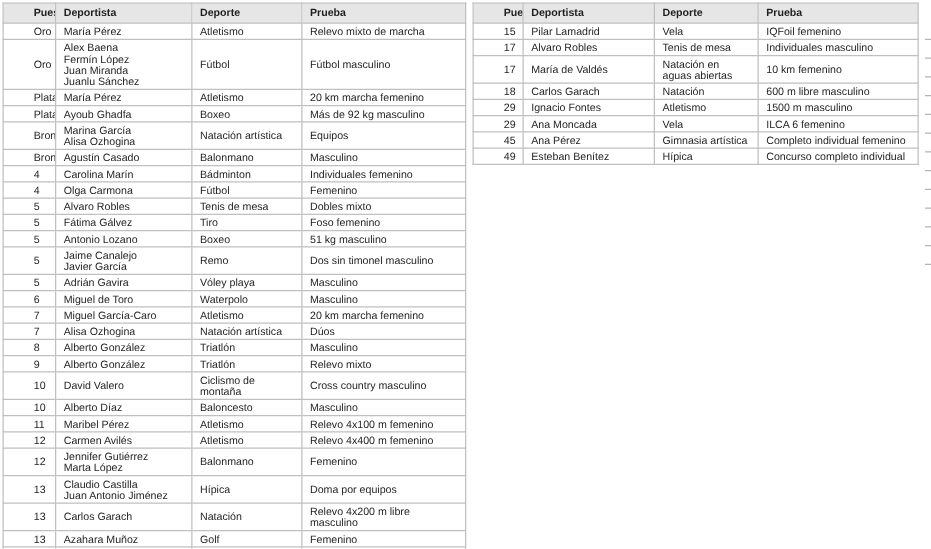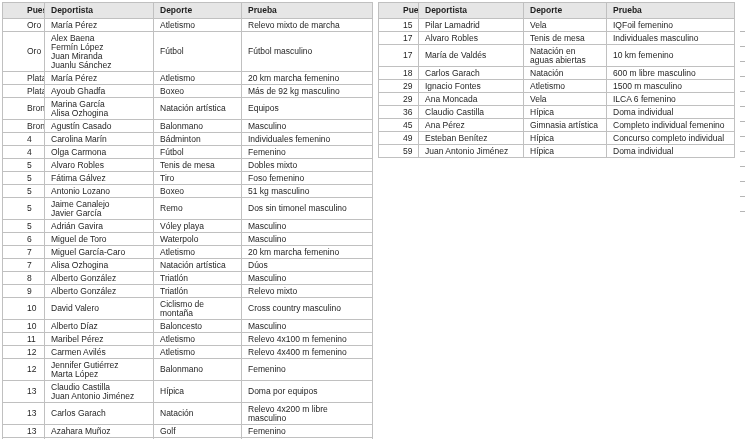--- a/index.html
+++ b/index.html
@@ -286,42 +286,30 @@
         <td>Atletismo</td>
         <td>1500 m masculino</td>
       </tr>
       <tr>
         <td>29</td>
         <td>Ana Moncada</td>
         <td>Vela</td>
         <td>ILCA 6 femenino</td>
       </tr>
       <tr>
-        <td>36</td>
-        <td>Claudio Castilla</td>
-        <td>Hípica</td>
-        <td>Doma individual</td>
-      </tr>
-      <tr>
         <td>45</td>
         <td>Ana Pérez</td>
         <td>Gimnasia artística</td>
         <td>Completo individual femenino</td>
       </tr>
       <tr>
         <td>49</td>
         <td>Esteban Benítez</td>
         <td>Hípica</td>
         <td>Concurso completo individual</td>
-      </tr>
-      <tr>
-        <td>59</td>
-        <td>Juan Antonio Jiménez</td>
-        <td>Hípica</td>
-        <td>Doma individual</td>
       </tr>
     </tbody>
 </table>
 
 <div id="edge-dashes">
     <div class="edge-dash" style="top: 31px;"></div>
     <div class="edge-dash" style="top: 46px;"></div>
     <div class="edge-dash" style="top: 61px;"></div>
     <div class="edge-dash" style="top: 76px;"></div>
     <div class="edge-dash" style="top: 91px;"></div>

